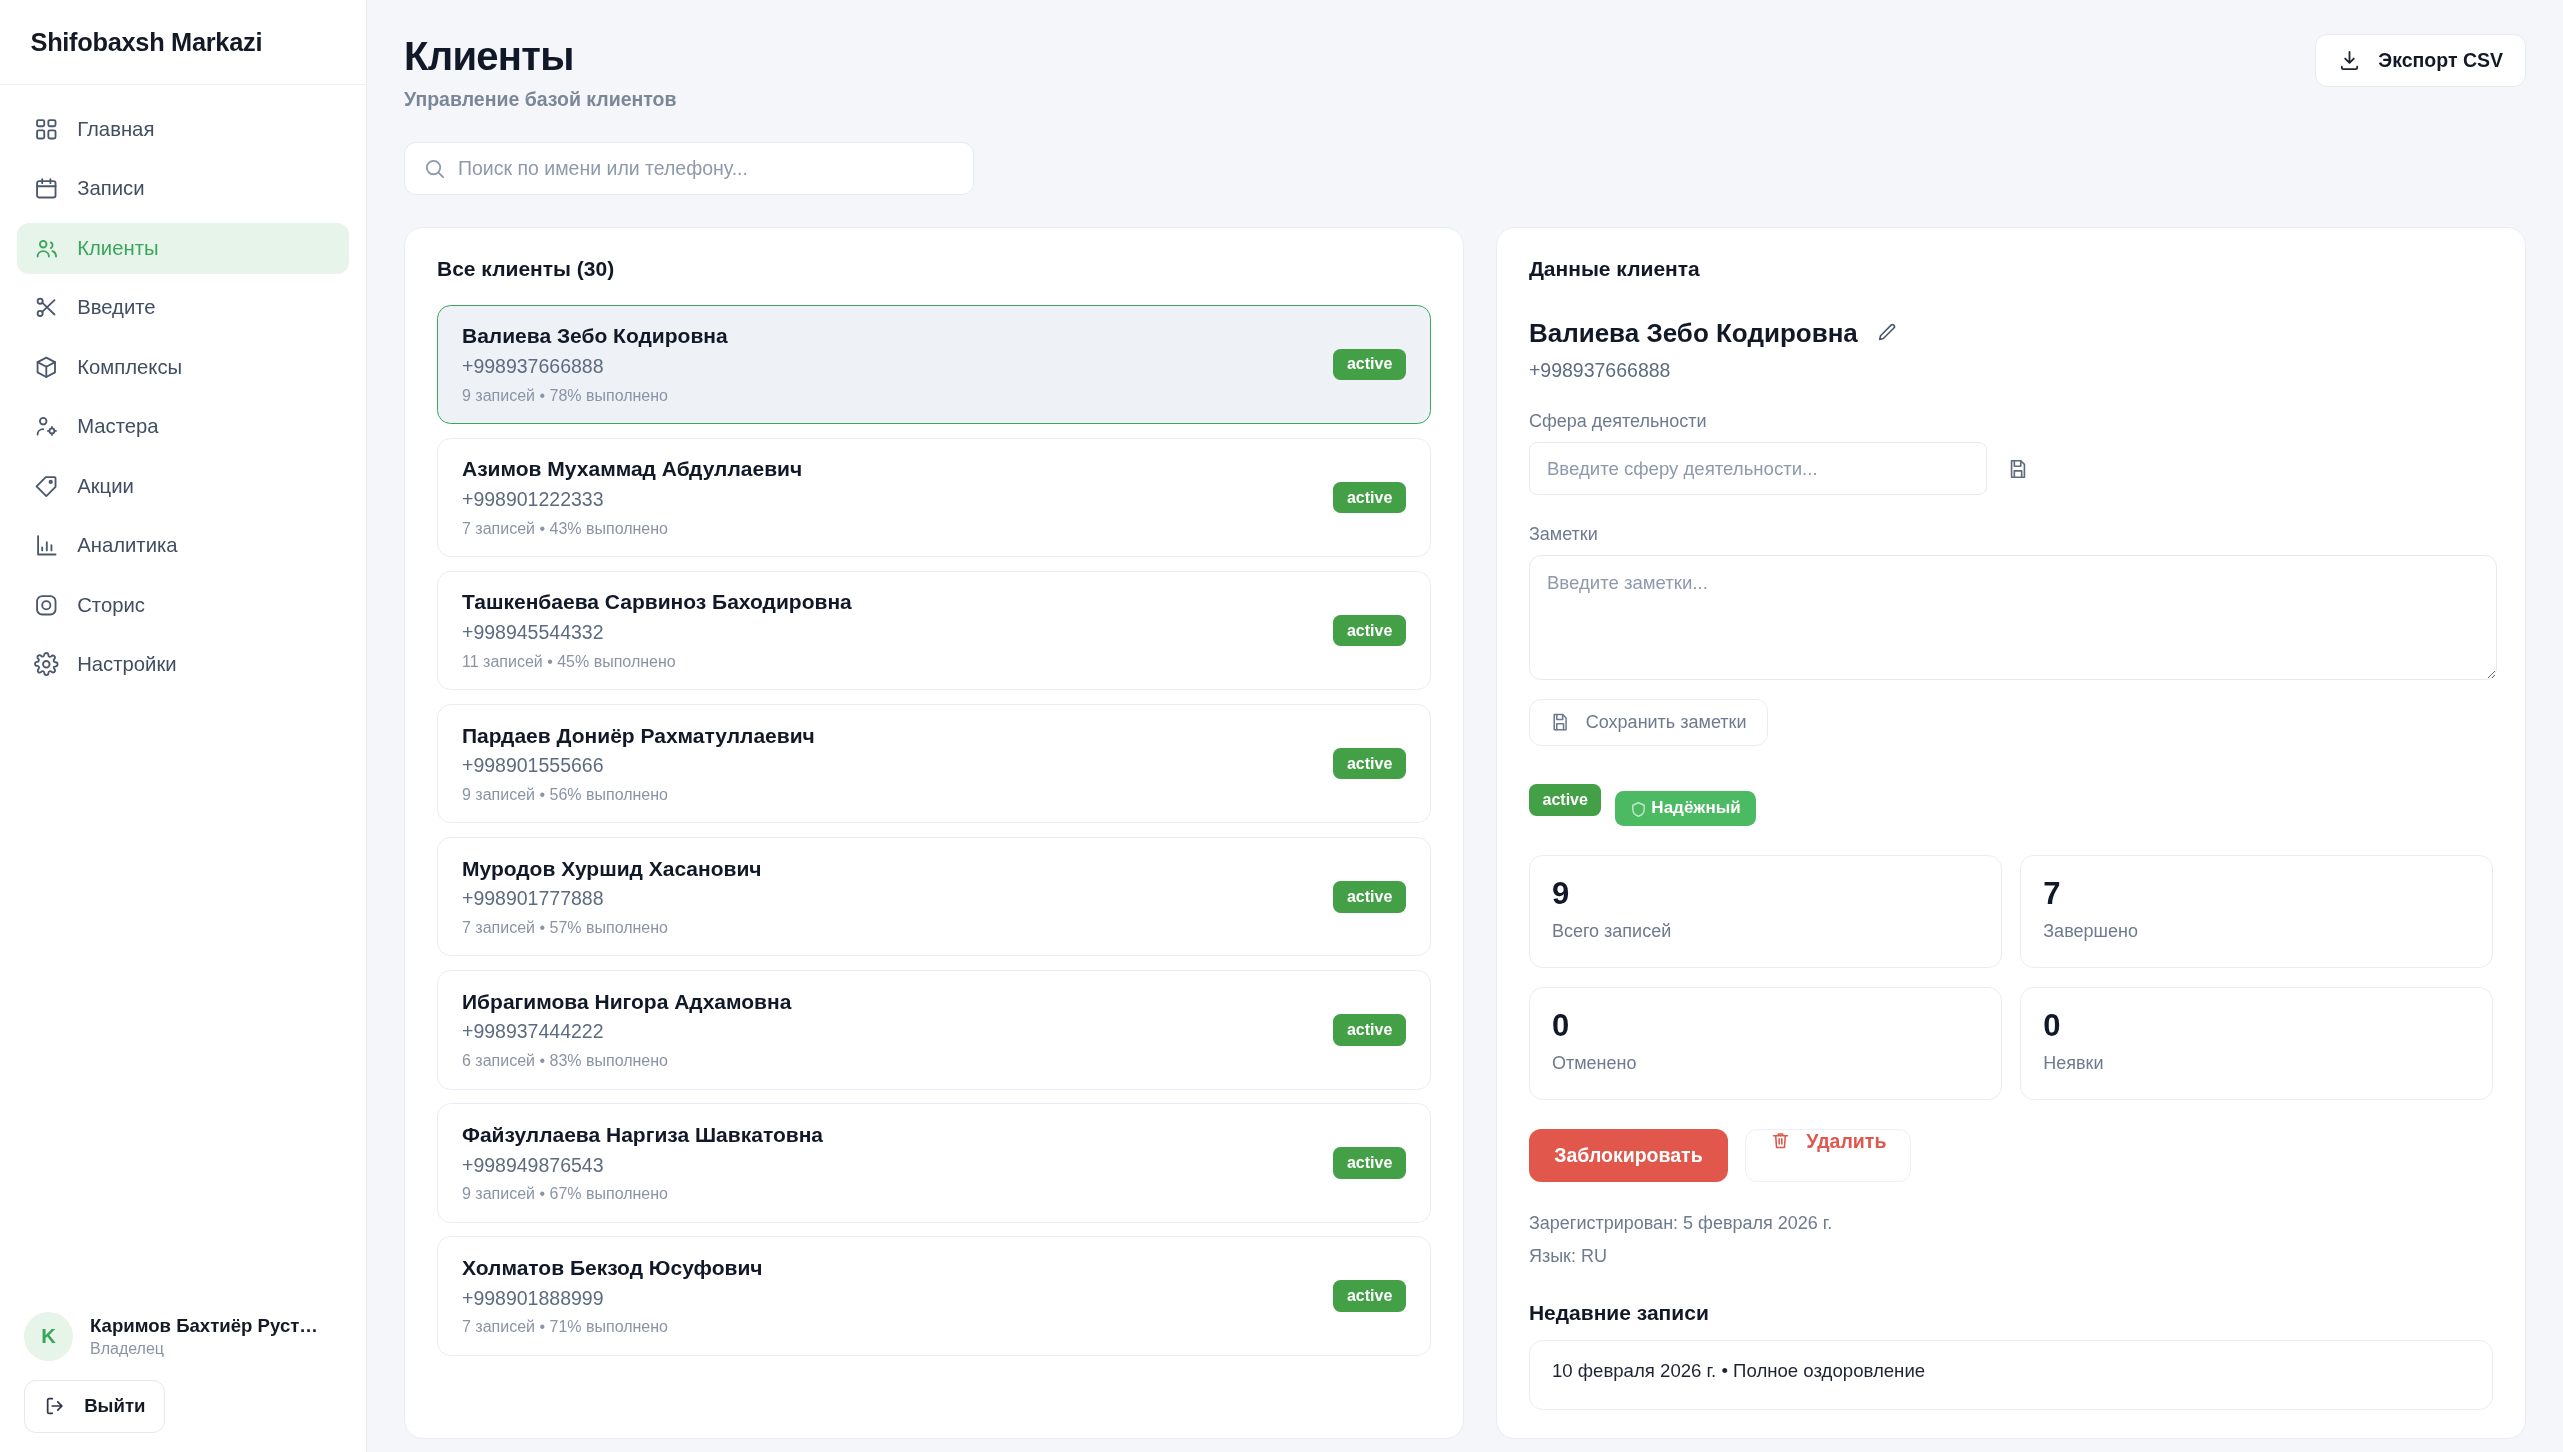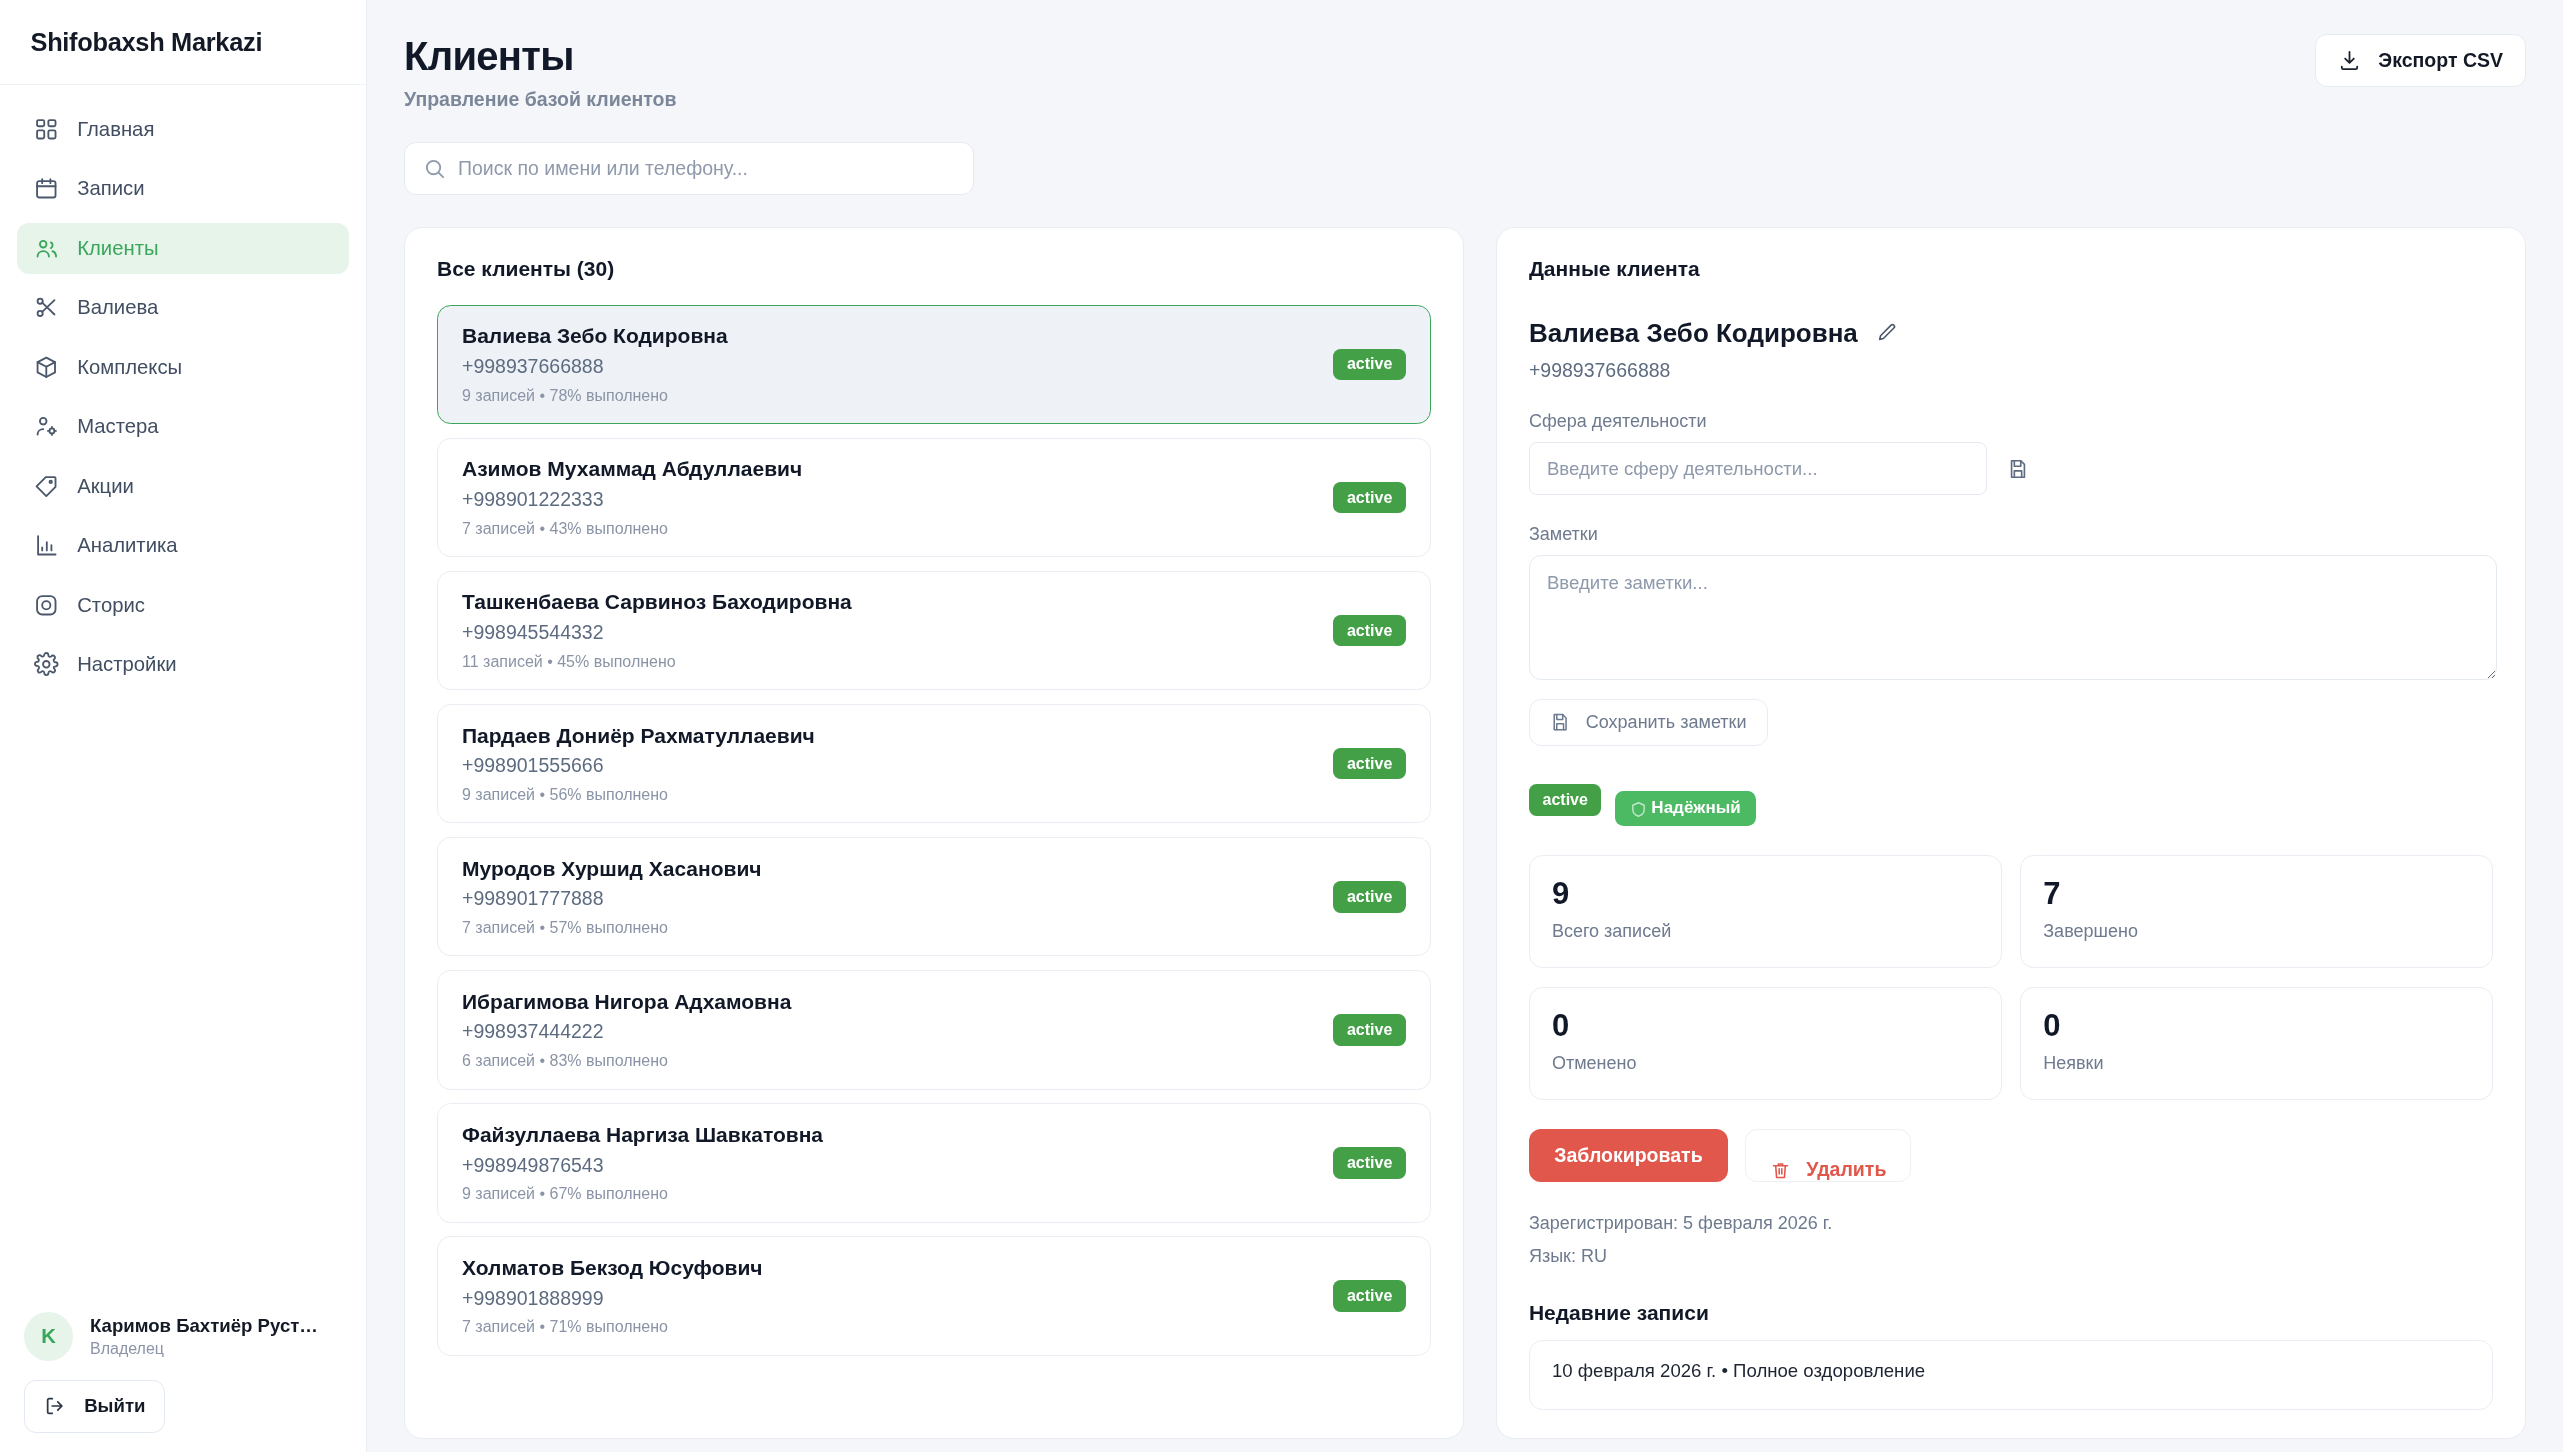--- a/index.html
+++ b/index.html
@@ -166,21 +166,21 @@
   .actions-row { display: flex; gap: 17px; margin-top: 29px; }
   .btn-block {
     background: #e2574c; color: #fff; border: none; border-radius: 12px;
     height: 53px; padding: 0 25.4px; font-size: 19.5px; font-weight: 700;
     font-family: inherit; cursor: pointer;
   }
   .btn-delete {
     background: #fff; color: #e2574c; border: 1.7px solid #eceff4; border-radius: 12px;
     height: 53px; padding: 0 24px; font-size: 19.5px; font-weight: 700;
     font-family: inherit; cursor: pointer;
-    display: inline-flex; align-items: flex-end; gap: 15.3px;
+    display: inline-flex; align-items: flex-start; gap: 15.3px;
   }
   .btn-delete .ic { width: 21px; height: 21px; color: #e2574c; }
 
   .meta-line { font-size: 18px; color: #6e7a8e; margin-top: 12px; }
   .meta-line.first { margin-top: 30.5px; }
 
   .recent-title { font-size: 21px; font-weight: 700; color: #111827; margin-top: 34px; }
   .recent-card { border: 1.7px solid #e9edf3; border-radius: 13.6px; padding: 18.6px 22px; margin-top: 15.3px; background: #fff; }
   .recent-head { font-size: 18.6px; color: #1d2533; }
   .recent-sub { font-size: 17px; color: #8a94a6; margin-top: 8.5px; }
@@ -231,21 +231,21 @@
       </div>
 
       <div class="nav-item">
         <span class="ic">
           <svg viewBox="0 0 24 24" fill="none" stroke="currentColor" stroke-width="1.8" stroke-linecap="round" stroke-linejoin="round">
               <circle cx="6" cy="6" r="2.5"></circle>
               <circle cx="6" cy="18" r="2.5"></circle>
               <path d="M8 7.5 20 19M20 5 8 16.5"></path>
             </svg>
         </span>
-        <span>Валиева</span>
+        <span>Введите</span>
       </div>
 
       <div class="nav-item">
         <span class="ic">
           <svg viewBox="0 0 24 24" fill="none" stroke="currentColor" stroke-width="1.8" stroke-linecap="round" stroke-linejoin="round">
               <path d="M12 2.5 20.5 7v10L12 21.5 3.5 17V7z"></path>
               <path d="M3.5 7 12 11.5 20.5 7M12 11.5v10"></path>
             </svg>
         </span>
         <span>Комплексы</span>

